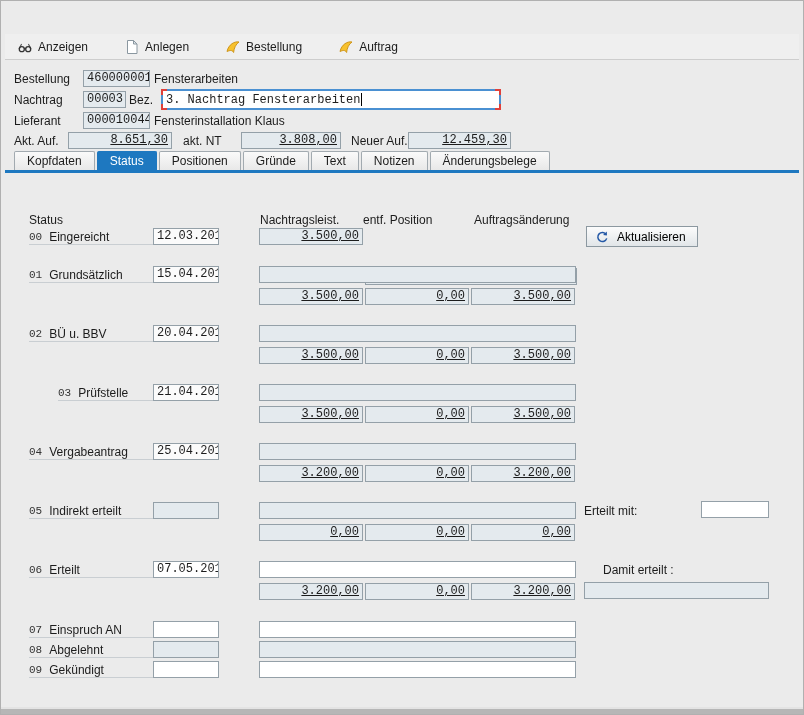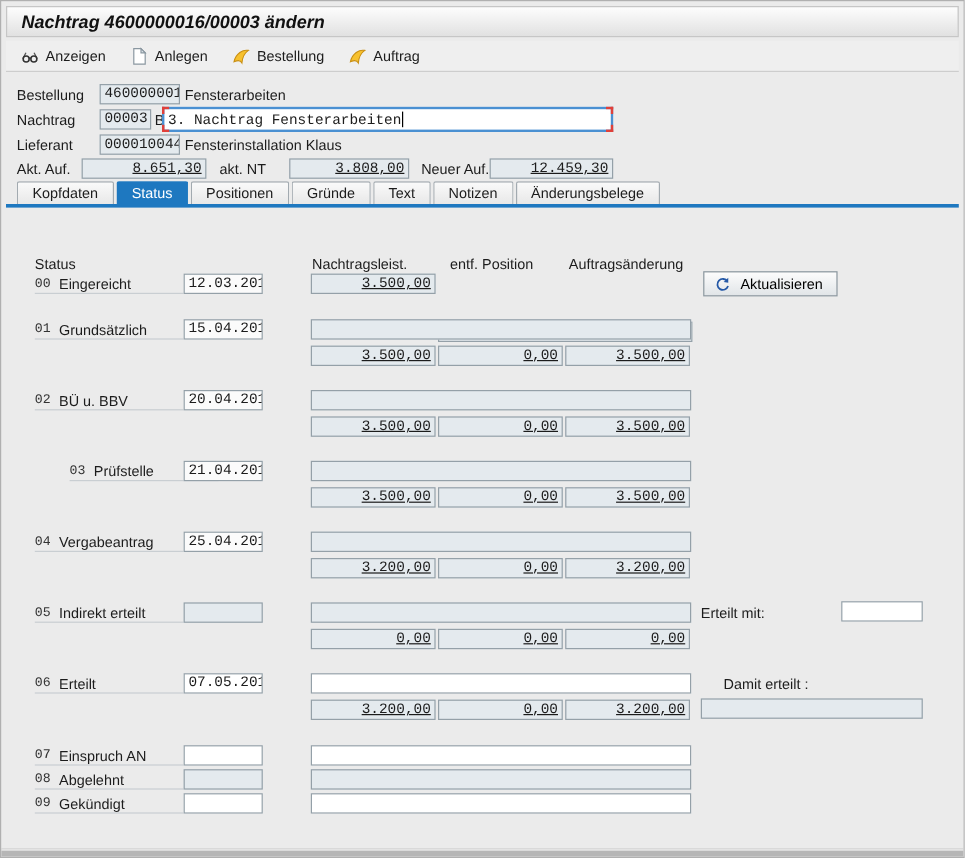--- a/index.html
+++ b/index.html
@@ -7,21 +7,21 @@
   body { font-family:"Liberation Sans", sans-serif; font-size:12px; color:#1c1c1c; background:#ebebeb; }
   .window { position:relative; width:804px; height:715px; background:#ebebeb; border:1px solid #b0b0b0; overflow:hidden; }
 
   
   .titlebar { position:absolute; top:4px; left:4px; right:4px; height:26px;
     background:linear-gradient(#fdfdfd,#e1e1e1); border:1px solid #c6c6c6; display:flex; align-items:center; }
   .titlebar .title { font-size:15px; font-weight:bold; font-style:italic; padding-left:12px; color:#111; }
 
   
   .toolbar { position:absolute; top:33px; left:4px; right:4px; height:26px;
-    background:#efefef; border-bottom:1px solid #cdcdcd; display:flex; align-items:center; gap:12px; padding-left:8px; }
+    background:#efefef; border-bottom:1px solid #cdcdcd; display:flex; align-items:center; gap:28px; padding-left:8px; }
   .tb-btn { display:flex; align-items:center; gap:5px; background:transparent; border:none;
     font-family:"Liberation Sans",sans-serif; font-size:12px; color:#1c1c1c; cursor:default; padding:2px 4px; }
   .icon svg { display:block; }
 
   
   .label { position:absolute; height:16px; line-height:16px; white-space:nowrap; }
   .field { position:absolute; height:17px; border:1px solid #94a0a8; background:#e4eaee;
     font-family:"Liberation Mono",monospace; font-size:12px; line-height:15px; padding:0 3px;
     display:flex; align-items:center; white-space:nowrap; overflow:hidden; }
   .field.white { background:#ffffff; }
@@ -62,23 +62,20 @@
     background:linear-gradient(#fcfcfc,#e1e5e8); border:1px solid #8c98a0; font-size:12px; padding:0 8px;
     font-family:"Liberation Sans",sans-serif; }
 
   .bottombar { position:absolute; left:0; right:0; bottom:0; height:7px; background:#b6b6b6; border-top:2px solid #e3e3e3; }
 </style>
 </head>
 <body>
 
 <div class="window">
 
-  <div class="titlebar">
-    <span class="title">Nachtrag 4600000016/00003 ändern</span>
-  </div>
 
   <div class="toolbar">
     <button class="tb-btn">
       <span class="icon">
         <svg width="16" height="16" viewBox="0 0 16 16">
           <path d="M2 10 L4.6 5 M14 10 L11.4 5" stroke="#555" stroke-width="1.1" fill="none"></path>
           <circle cx="4.8" cy="10.2" r="2.5" fill="none" stroke="#333" stroke-width="1.3"></circle>
           <circle cx="11.2" cy="10.2" r="2.5" fill="none" stroke="#333" stroke-width="1.3"></circle>
           <path d="M7.2 9.8 q0.8 -1.1 1.6 0" stroke="#333" stroke-width="1.1" fill="none"></path>
         </svg>
@@ -113,21 +110,21 @@
   </div>
 
   <div>
     <span class="label" style="left:13px; top:70px;">Bestellung</span>
     <span class="field" style="left:82px; top:69px; width:67px;">4600000016</span>
     <span class="disp" style="left:153px; top:70px;">Fensterarbeiten</span>
 
     <span class="label" style="left:13px; top:91px;">Nachtrag</span>
     <span class="field" style="left:82px; top:90px; width:43px;">00003</span>
     <span class="label" style="left:128px; top:91px;">Bez.</span>
-    <div class="focus-wrap" style="left:134px; top:88px; width:376px; height:21px;">
+    <div class="focus-wrap" style="left:160px; top:88px; width:340px; height:21px;">
       <span class="txt">3. Nachtrag Fensterarbeiten</span>
         <span class="caret"></span>
       <span class="corner tl"></span>
       <span class="corner tr"></span>
       <span class="corner bl"></span>
       <span class="corner br"></span>
     </div>
 
     <span class="label" style="left:13px; top:112px;">Lieferant</span>
     <span class="field" style="left:82px; top:111px; width:67px;">0000100446</span>
@@ -149,21 +146,21 @@
     <span class="tab">Text</span>
     <span class="tab">Notizen</span>
     <span class="tab">Änderungsbelege</span>
   </div>
   <div class="tabline"></div>
 
   <div>
 
     <span class="label" style="left:28px; top:211px;">Status</span>
     <span class="label" style="left:259px; top:211px;">Nachtragsleist.</span>
-    <span class="label" style="left:374px; top:211px;">entf. Position</span>
+    <span class="label" style="left:362px; top:211px;">entf. Position</span>
     <span class="label" style="left:473px; top:211px;">Auftragsänderung</span>
 
     <div class="srow-label" style="top:228px;">
       <span class="code">00</span>
       <span>Eingereicht</span>
     </div>
     <span class="field dfield datebg" style="top:227px;">12.03.2014</span>
     <span class="field num" style="left:258px; top:227px; width:104px;">3.500,00</span>
     <span class="field efield sans" style="top:227px;">zusätliche Leitung</span>
     <button class="btn" style="left:585px; top:225px; width:112px; height:21px;">

